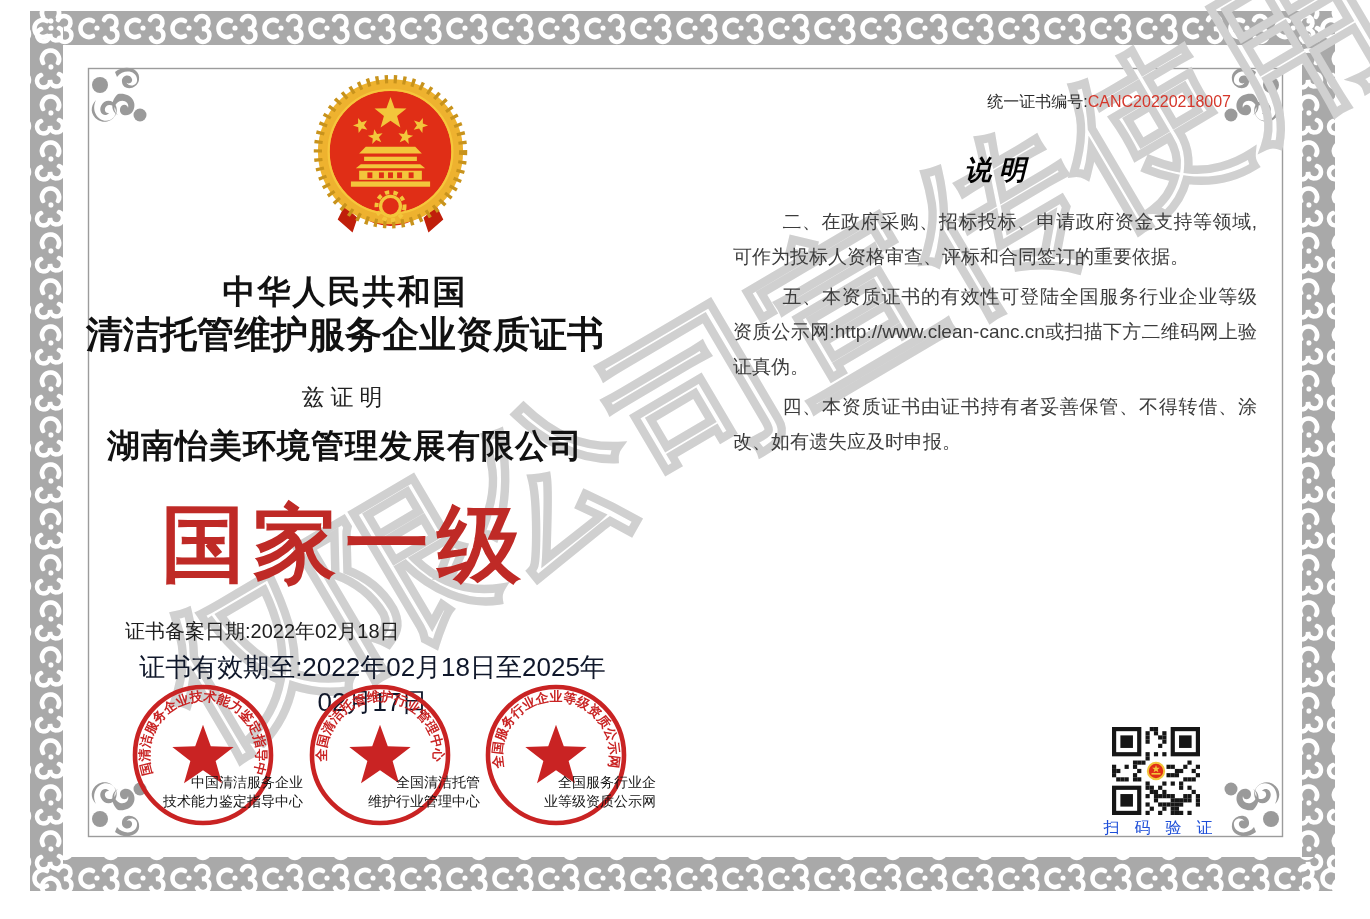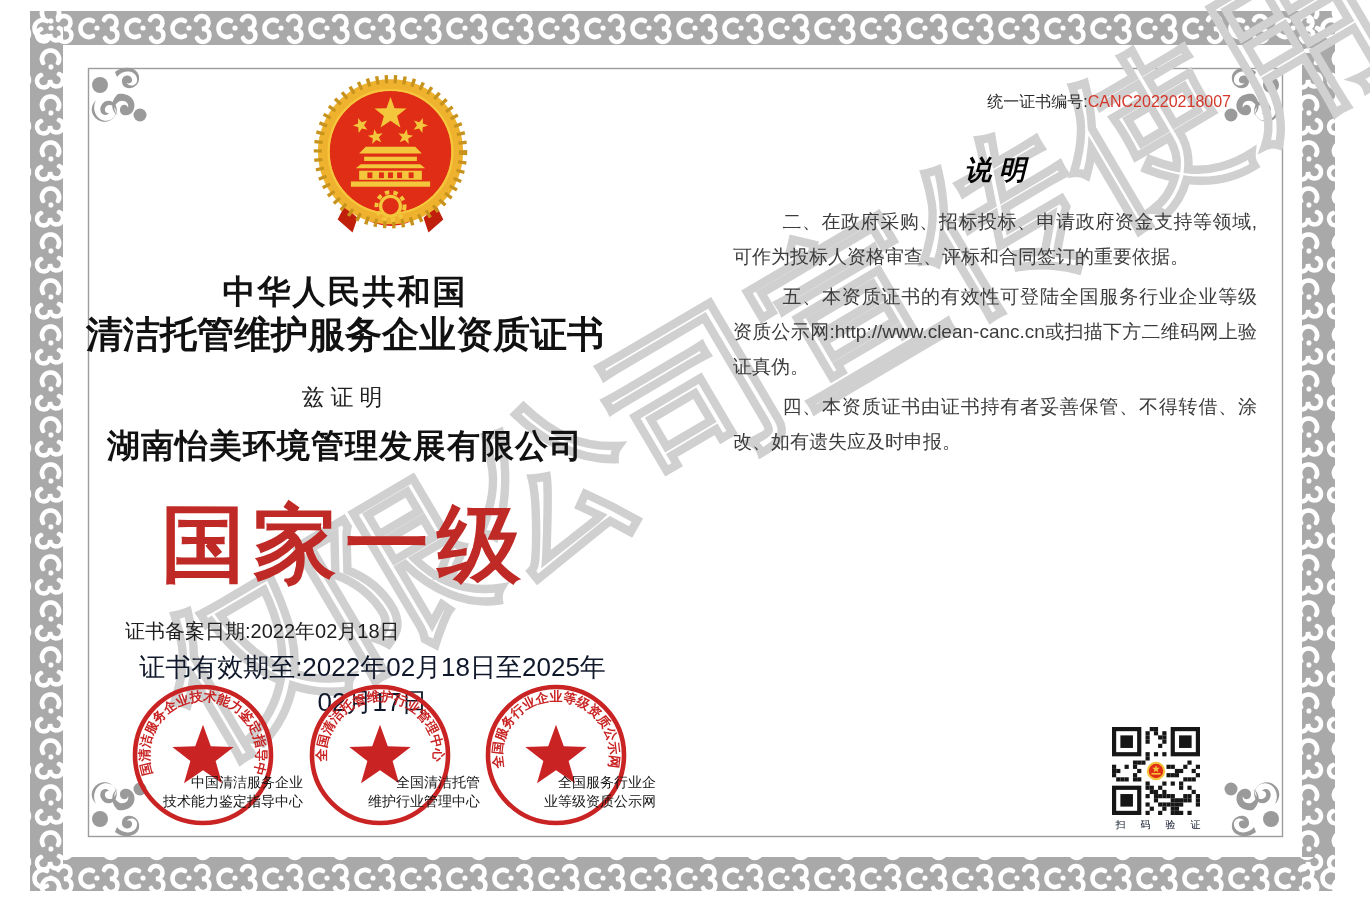--- a/index.html
+++ b/index.html
@@ -31,21 +31,21 @@
   .serial .num{color:#d5372b;}
   .instr-title{position:absolute;top:152px;left:0;width:100%;text-align:center;
                font-size:27px;font-weight:bold;color:#000000;font-style:italic;}
   .instr-body{position:absolute;top:204px;left:0;width:524px;font-size:19px;line-height:35px;
               color:#3c3c3c;text-align:justify;}
   .instr-body p{margin:0 0 5px 0;text-indent:2.6em;}
 
   
   .qr-box{position:absolute;left:1112px;top:727px;}
   .qr-caption{position:absolute;left:1078px;top:818px;width:160px;text-align:center;
-              font-size:10px;color:#0f172a;letter-spacing:15px;text-indent:15px;}
+              font-size:16px;color:#1d4ed8;letter-spacing:15px;text-indent:15px;}
 </style>
 </head>
 <body>
 
 <div class="page">
 
   <svg class="layer" width="1370" height="919" style="z-index:1">
     <defs>
       <pattern id="scrollH" width="46" height="34" patternUnits="userSpaceOnUse" patternTransform="translate(30,11)">
         <g fill="none" stroke="#ffffff" stroke-width="4.6" stroke-linecap="round">

